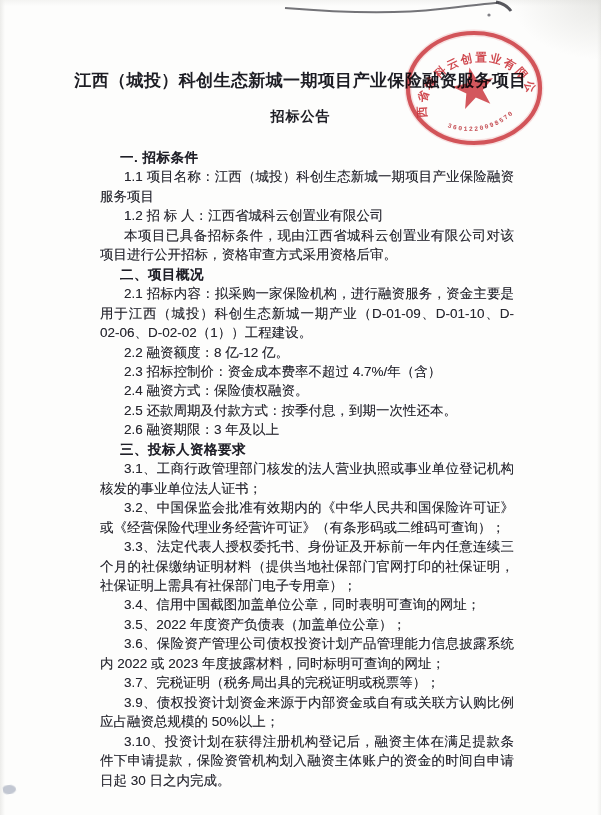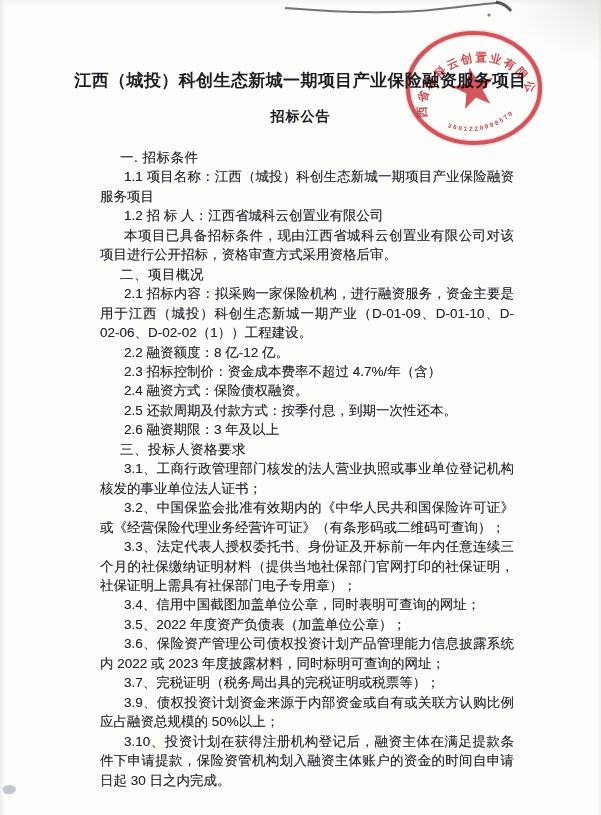--- a/index.html
+++ b/index.html
@@ -48,21 +48,21 @@
     font-size: 13.5px;
     line-height: 19.45px;
     text-align: justify;
   }
   .doc-body p {
     margin: 0;
     text-indent: 24px;
     text-shadow: 0 0 0.5px rgba(40,40,55,0.45);
   }
   .doc-body p.heading {
-    font-weight: normal;
+    font-weight: bold;
     color: #1e1e26;
     text-indent: 20px;
     letter-spacing: 0.5px;
   }
   
   .seal {
     position: absolute;
     left: 400px; top: 27px;
     width: 148px; height: 124px;
     mix-blend-mode: multiply;

